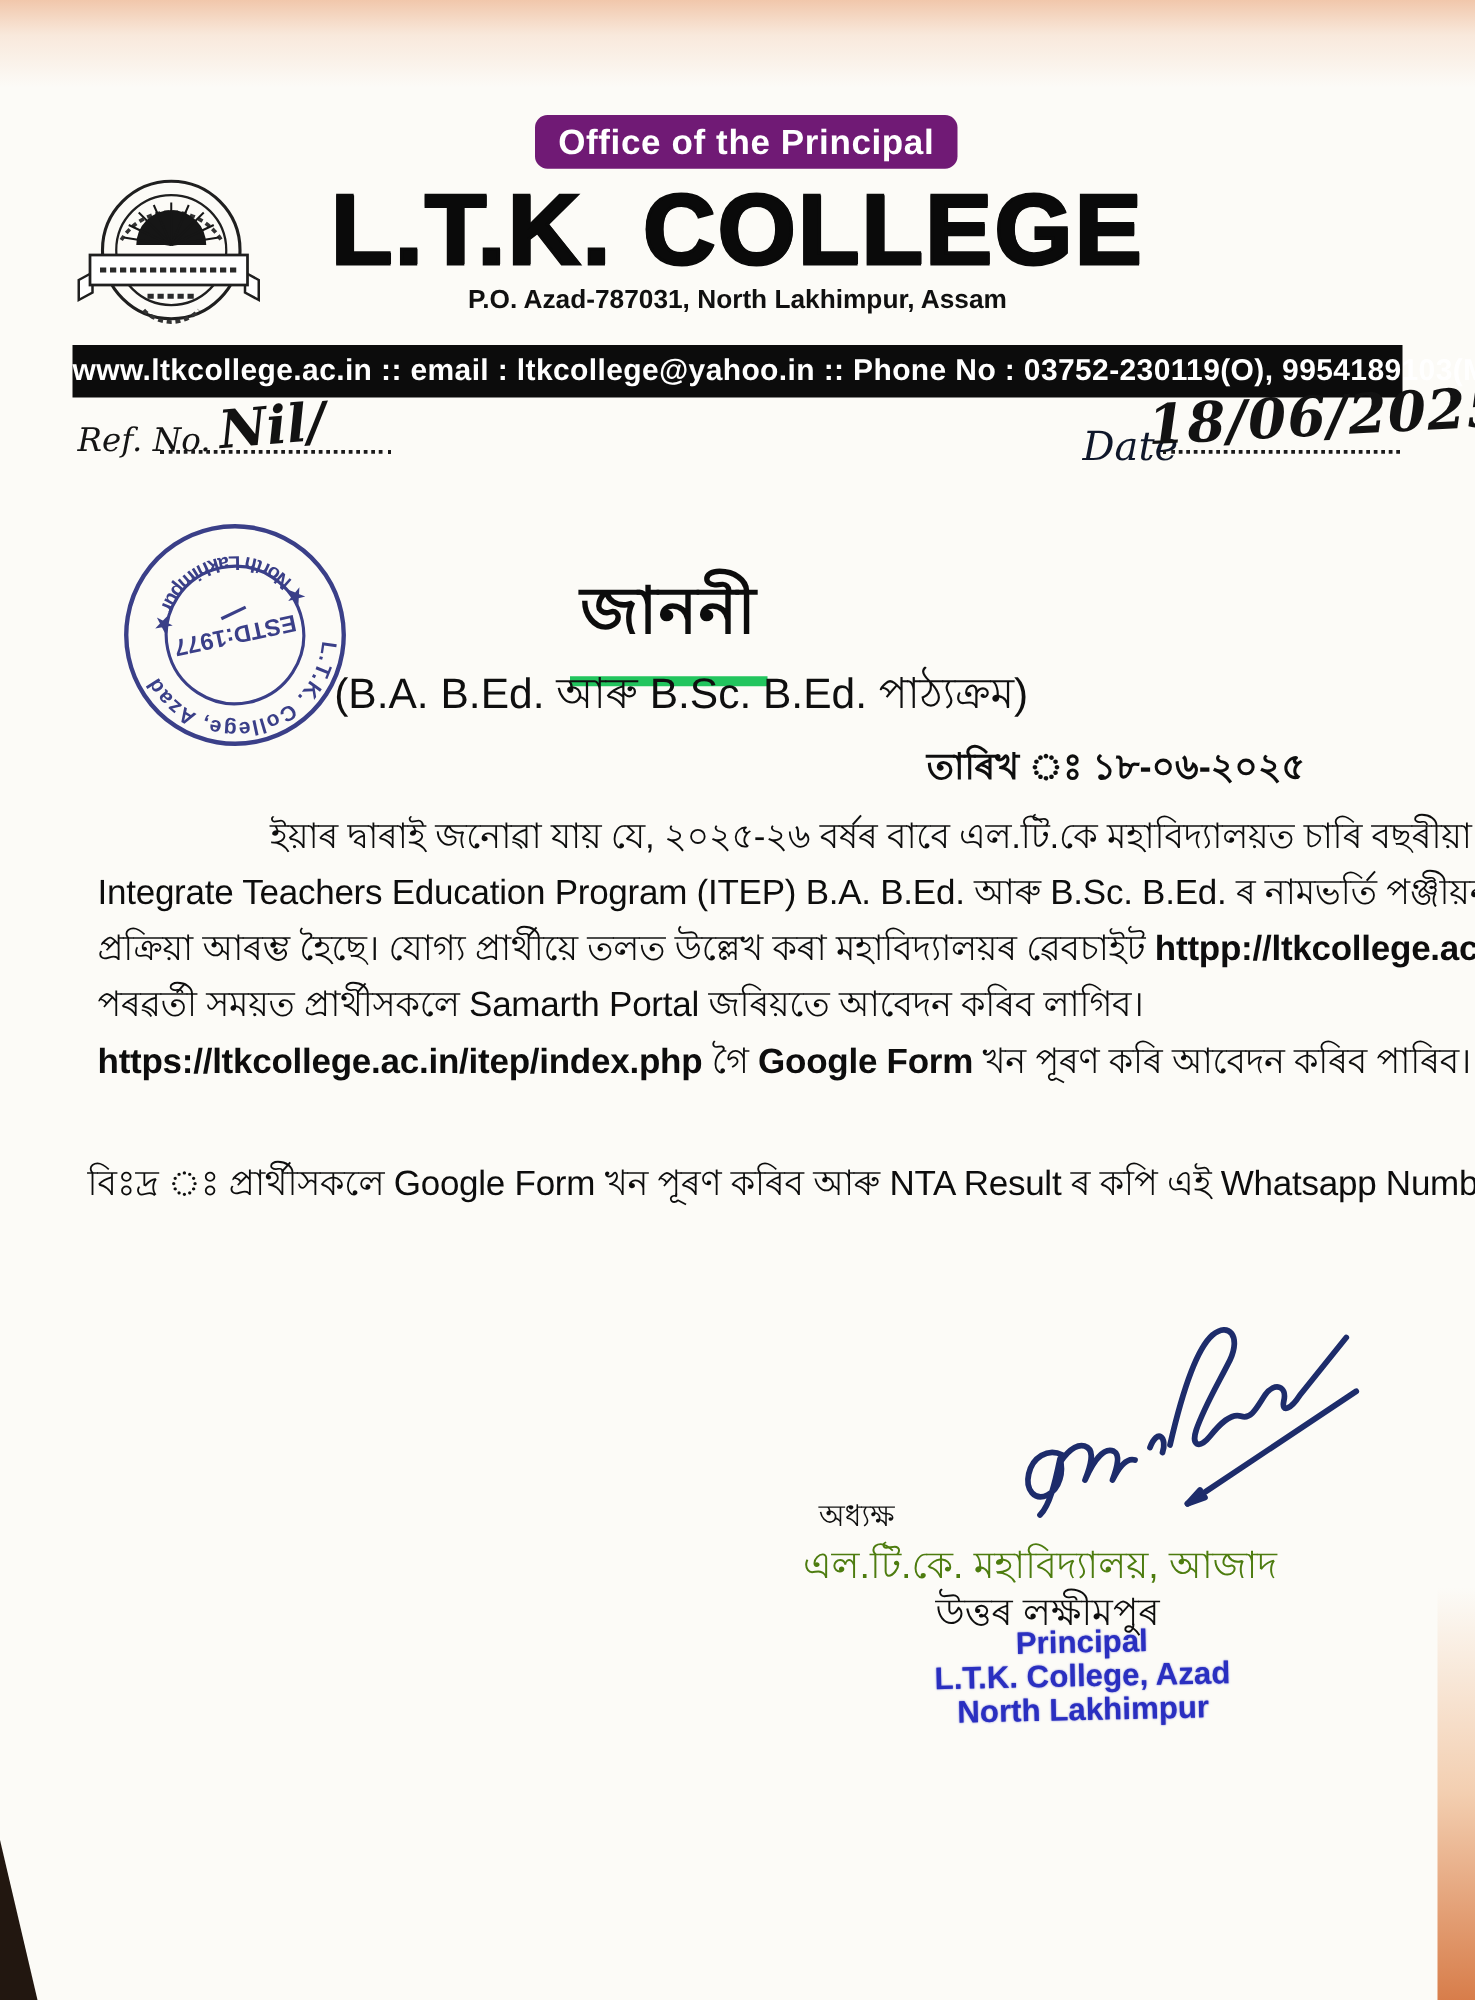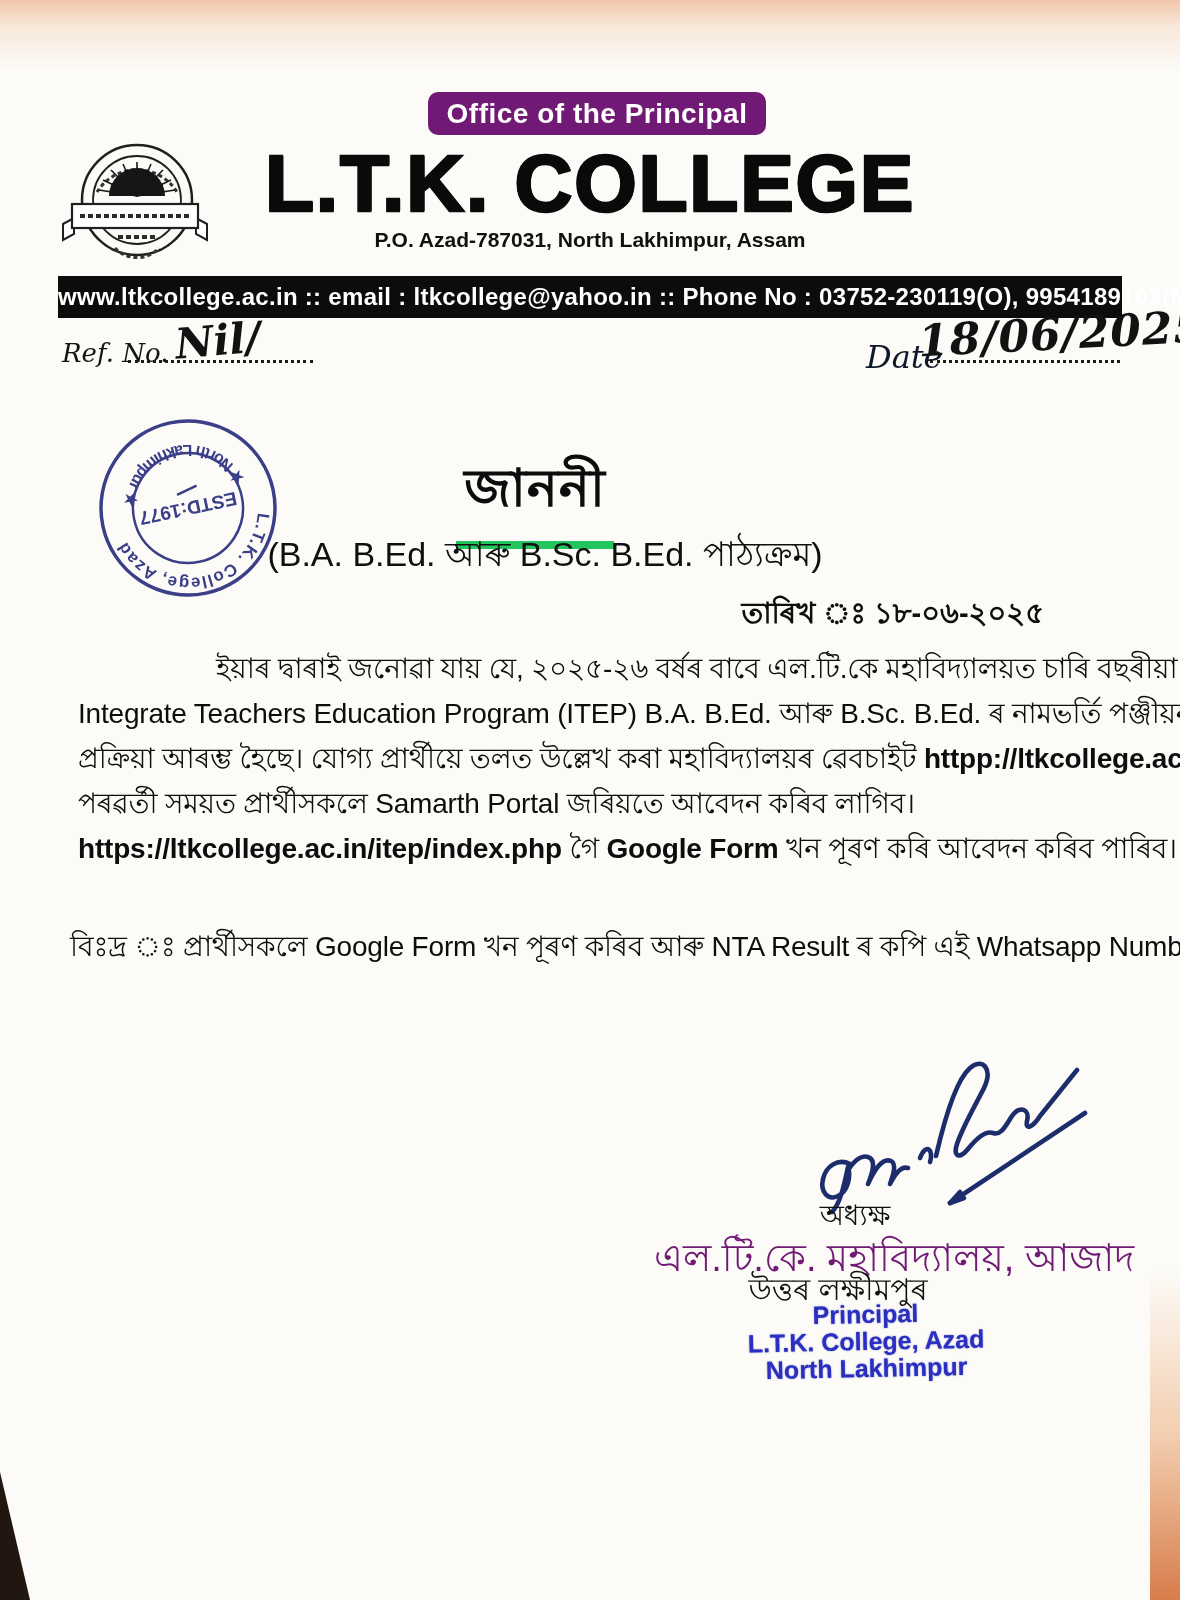--- a/index.html
+++ b/index.html
@@ -56,22 +56,22 @@
   
   .body-lines { top:646px; left:78px; width:1014px; font-size:28px; letter-spacing:-0.2px; }
   .tline { height:45px; line-height:45px; white-space:nowrap; }
   .tline span.b { font-weight:bold; }
   .body-lines .tline:first-child { text-indent:138px; }
   .note-lines { top:925px; left:70px; width:1014px; font-size:28px; letter-spacing:-0.2px; }
   .note-lines .tline { height:44px; line-height:44px; }
 
   
   .signature-svg { top:1038px; left:780px; width:340px; height:180px; }
-  .sign-designation { top:1194px; left:655px; width:400px; text-align:center; font-size:28px; color:#101010; }
-  .sign-institution { top:1228px; left:654px; width:400px; text-align:center; font-size:38px; color:#701a75; white-space:nowrap; }
+  .sign-designation { top:1194px; left:655px; width:400px; text-align:left; font-size:24px; color:#101010; }
+  .sign-institution { top:1228px; left:632px; width:400px; text-align:center; font-size:30px; color:#4d7c0f; white-space:nowrap; }
   .sign-place { top:1266px; left:638px; width:400px; text-align:center; font-size:30px; color:#0e0e0e; }
   .principal-stamp { top:1301px; left:666px; width:400px; text-align:center;
     font-size:25px; font-weight:bold; line-height:27px; color:#2a2fc0;
     text-shadow:0 0 1.5px rgba(42,47,192,0.75); transform:rotate(-1.2deg); }
 
   .emblem-svg { top:140px; left:60px; width:150px; height:126px; }
 </style>
 </head>
 <body>
 

